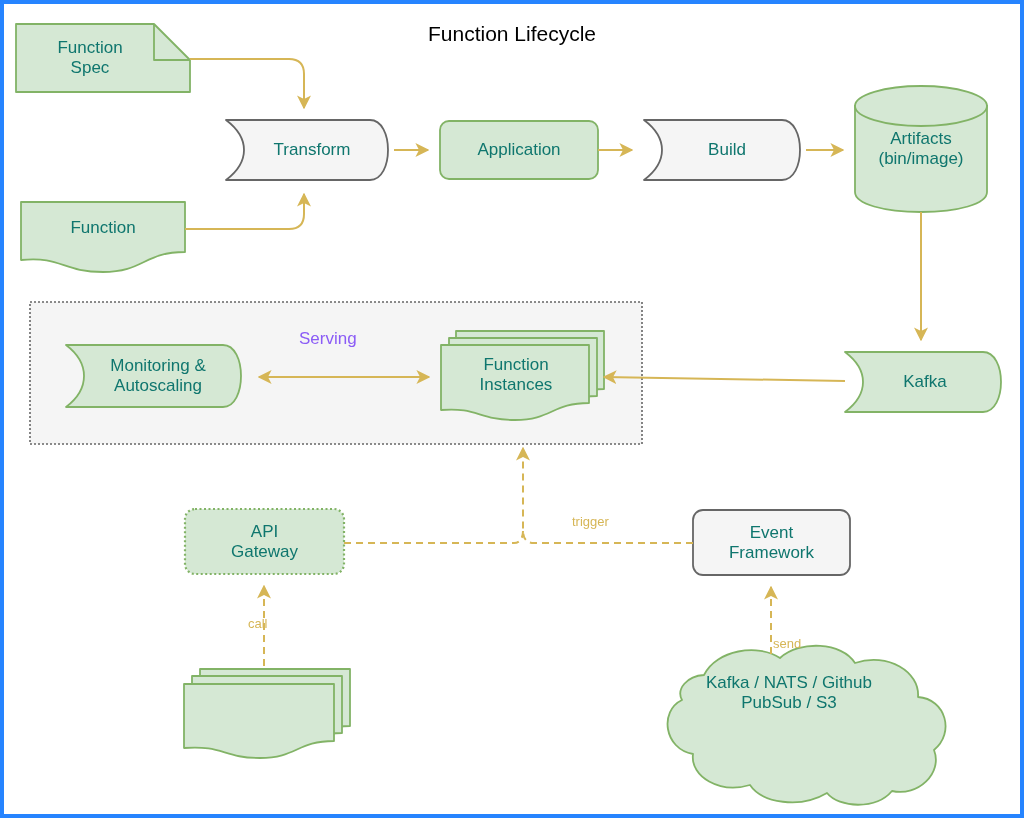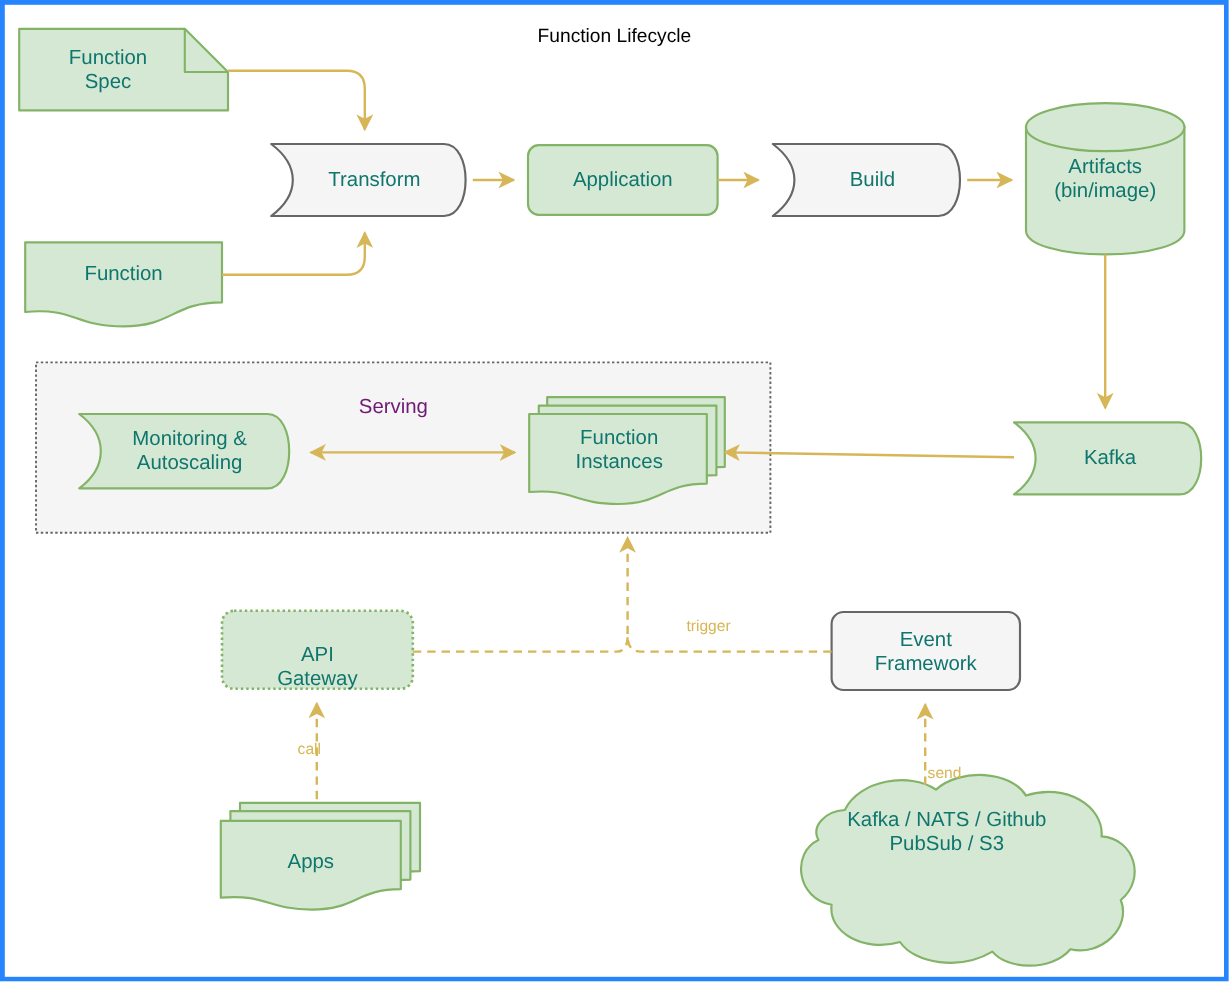--- a/index.html
+++ b/index.html
@@ -31,31 +31,31 @@
     text-align: center;
     color: #0f766e;
     font-family: "Liberation Sans", sans-serif;
     font-size: 17px;
     line-height: 1.15;
     pointer-events: none;
     white-space: pre-line;
   }
   .diagram-title {
     position: absolute;
-    font-size: 16px;
+    font-size: 21px;
     color: #000000;
     text-align: center;
     width: 100%;
     left: 0;
     top: 18px;
   }
   .serving-label {
     position: absolute;
     font-size: 17px;
-    color: #701a75;
+    color: #8b5cf6;
     text-align: center;
   }
   .edge-label {
     position: absolute;
     font-size: 13px;
     color: #d6b656;
     background: transparent;
   }
 </style>
 </head>
@@ -207,27 +207,26 @@
 (bin/image)</div>
 
   <div class="node-label" style="left:851px; top:352px; width:140px; height:52px;">Kafka</div>
 
   <div class="node-label" style="left:70px; top:345px; width:168px; height:54px;">Monitoring &amp;
 Autoscaling</div>
 
   <div class="node-label" style="left:441px; top:346px; width:142px; height:50px;">Function
 Instances</div>
 
-  <div class="node-label" style="left:181px; top:505px; width:159px; height:65px;margin-top:14px;">API
+  <div class="node-label" style="left:181px; top:505px; width:159px; height:65px;">API
 Gateway</div>
 
   <div class="node-label" style="left:689px; top:506px; width:157px; height:65px;">Event
 Framework</div>
 
-  <div class="node-label" style="left:180px; top:692px; width:150px; height:44px;">Apps</div>
 
   <div class="node-label" style="left:640px; top:661px; width:290px; height:56px;">Kafka / NATS / Github
 PubSub / S3</div>
 
   <div class="edge-label" style="left:568px; top:510px;">trigger</div>
 
   <div class="edge-label" style="left:244px; top:612px;">call</div>
 
   <div class="edge-label" style="left:746px; top:632px;margin-left:23px;">send</div>
 

